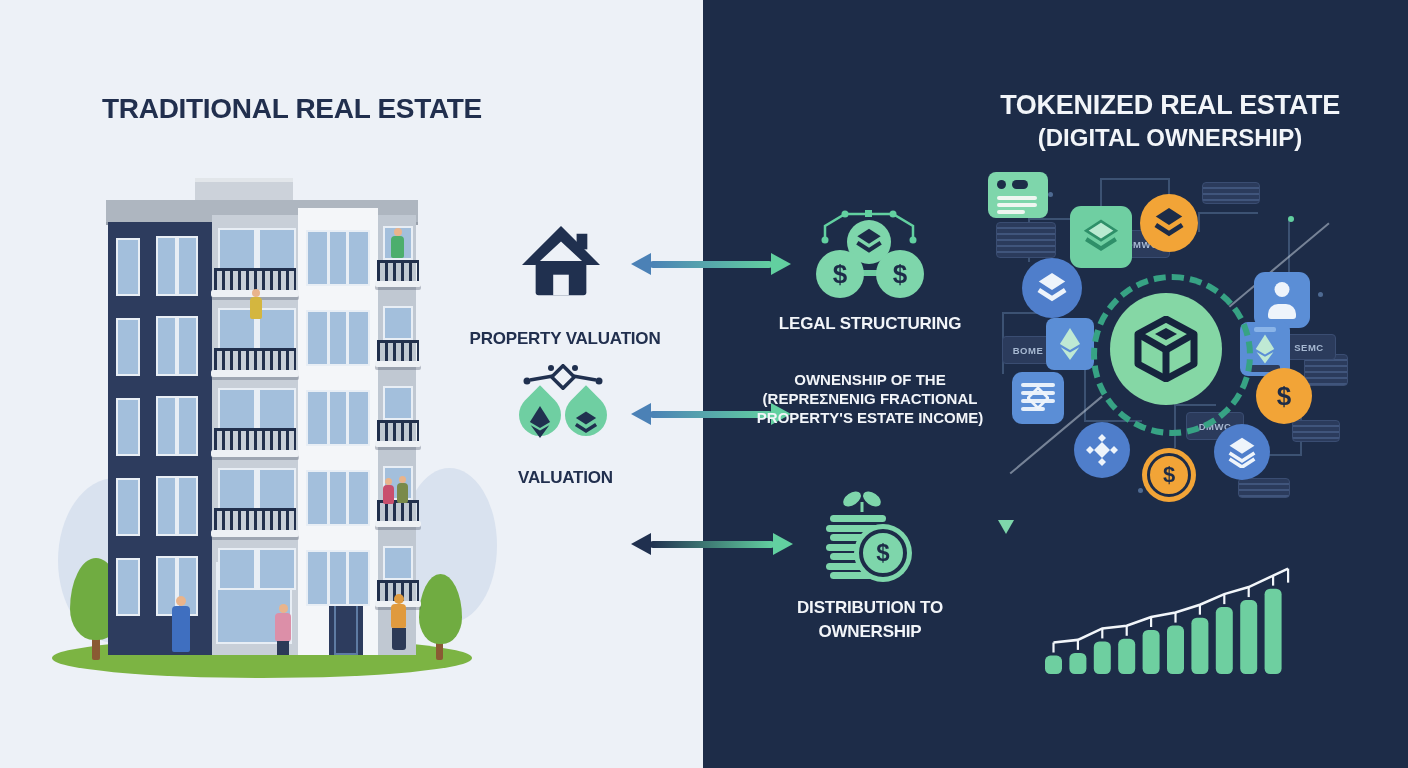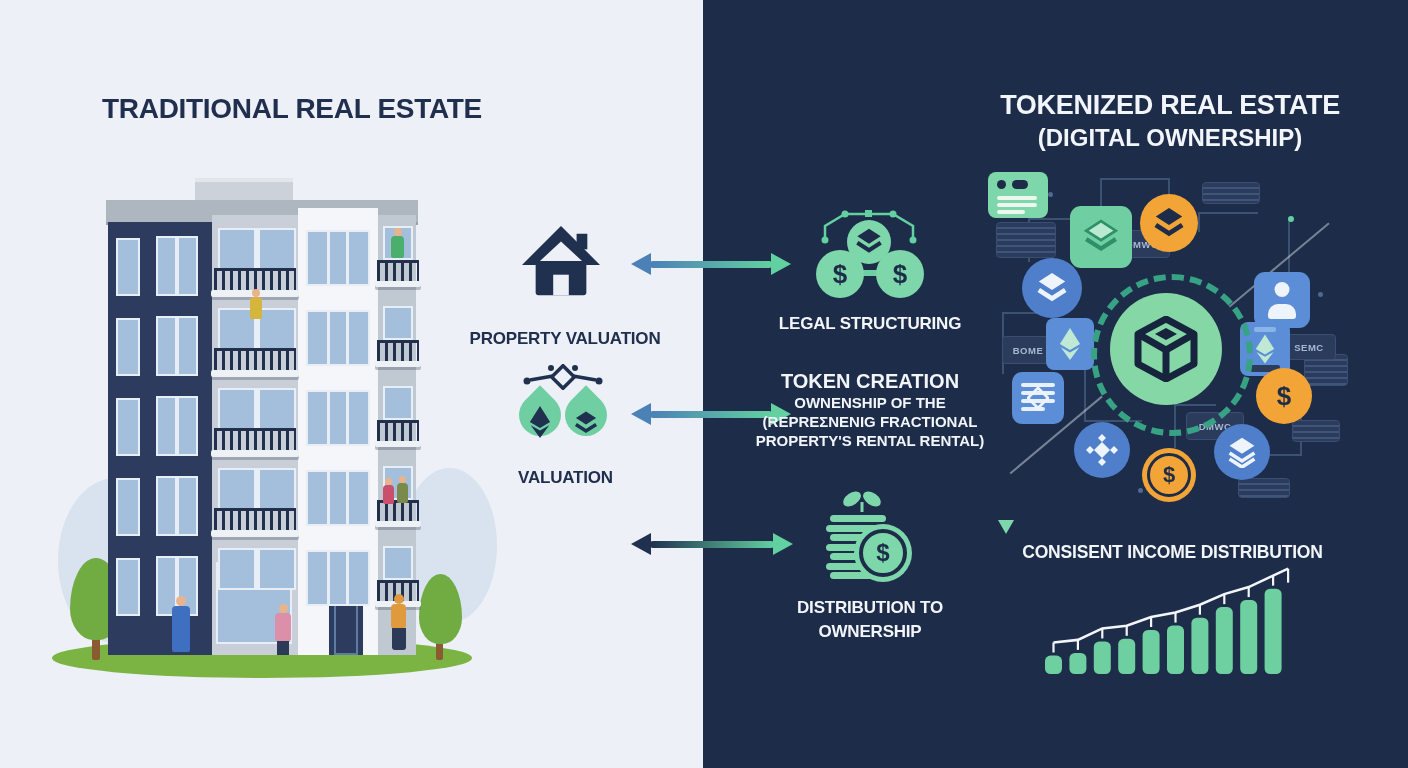--- a/index.html
+++ b/index.html
@@ -257,24 +257,23 @@
     <div class="gcoin" style="left:4px;top:42px;width:48px;height:48px;">
       <span class="d">$</span>
     </div>
     <div class="gcoin" style="left:64px;top:42px;width:48px;height:48px;">
       <span class="d">$</span>
     </div>
   </div>
   <div class="abs dark-label" style="left:775px;top:314px;width:190px;">LEGAL STRUCTURING</div>
 
   <div id="token-creation" class="abs">
-    <div class="t">TOKEN CREATION</div>
     <div class="s">OWNENSHIP OF THE</div>
     <div class="s">(REPREƩNENIG FRACTIONAL</div>
-    <div class="s">PROPERTY'S RENTAL RENTAL)</div>
+    <div class="s">PROPERTY'S ESTATE INCOME)</div>
   </div>
 
   <div class="abs" style="left:822px;top:488px;width:100px;height:100px;">
     <svg width="44" height="24" viewBox="0 0 44 24" style="position:absolute;left:18px;top:0;">
       <ellipse cx="12" cy="11" rx="10" ry="6" transform="rotate(-35 12 11)" fill="#7ed6ab"></ellipse>
       <ellipse cx="32" cy="11" rx="10" ry="6" transform="rotate(35 32 11)" fill="#7ed6ab"></ellipse>
       <line x1="22" y1="14" x2="22" y2="24" stroke="#7ed6ab" stroke-width="3"></line>
     </svg>
     <div class="stackbar" style="left:8px;top:27px;"></div>
     <div class="stackbar" style="left:4px;top:36.5px;"></div>
@@ -410,21 +409,20 @@
       <svg width="66" height="66" viewBox="0 0 66 66">
         <polygon points="33,3 61,18 61,48 33,63 5,48 5,18" fill="none" stroke="#16243d" stroke-width="7" stroke-linejoin="round"></polygon>
         <line x1="5" y1="18" x2="33" y2="34" stroke="#16243d" stroke-width="7"></line>
         <line x1="61" y1="18" x2="33" y2="34" stroke="#16243d" stroke-width="7"></line>
         <line x1="33" y1="34" x2="33" y2="63" stroke="#16243d" stroke-width="7"></line>
         <polygon points="33,12 44,18 33,24 22,18" fill="#16243d"></polygon>
       </svg>
     </div>
   </div>
 
-  <div id="income-title" class="abs dark-label">CONSISENT INCOME DISTRIBUTION</div>
   <svg id="income-chart" width="258" height="116">
       <rect x="5" y="91.52" width="17" height="18.48" rx="5.5" fill="#6ecfa0"></rect>
       <rect x="29.4" y="88.88" width="17" height="21.12" rx="5.5" fill="#6ecfa0"></rect>
       <rect x="53.8" y="77.44" width="17" height="32.56" rx="5.5" fill="#6ecfa0"></rect>
       <rect x="78.19999999999999" y="74.8" width="17" height="35.2" rx="5.5" fill="#6ecfa0"></rect>
       <rect x="102.6" y="66" width="17" height="44" rx="5.5" fill="#6ecfa0"></rect>
       <rect x="127" y="61.6" width="17" height="48.4" rx="5.5" fill="#6ecfa0"></rect>
       <rect x="151.39999999999998" y="53.68" width="17" height="56.32" rx="5.5" fill="#6ecfa0"></rect>
       <rect x="175.79999999999998" y="43.120000000000005" width="17" height="66.88" rx="5.5" fill="#6ecfa0"></rect>
       <rect x="200.2" y="36.08" width="17" height="73.92" rx="5.5" fill="#6ecfa0"></rect>

